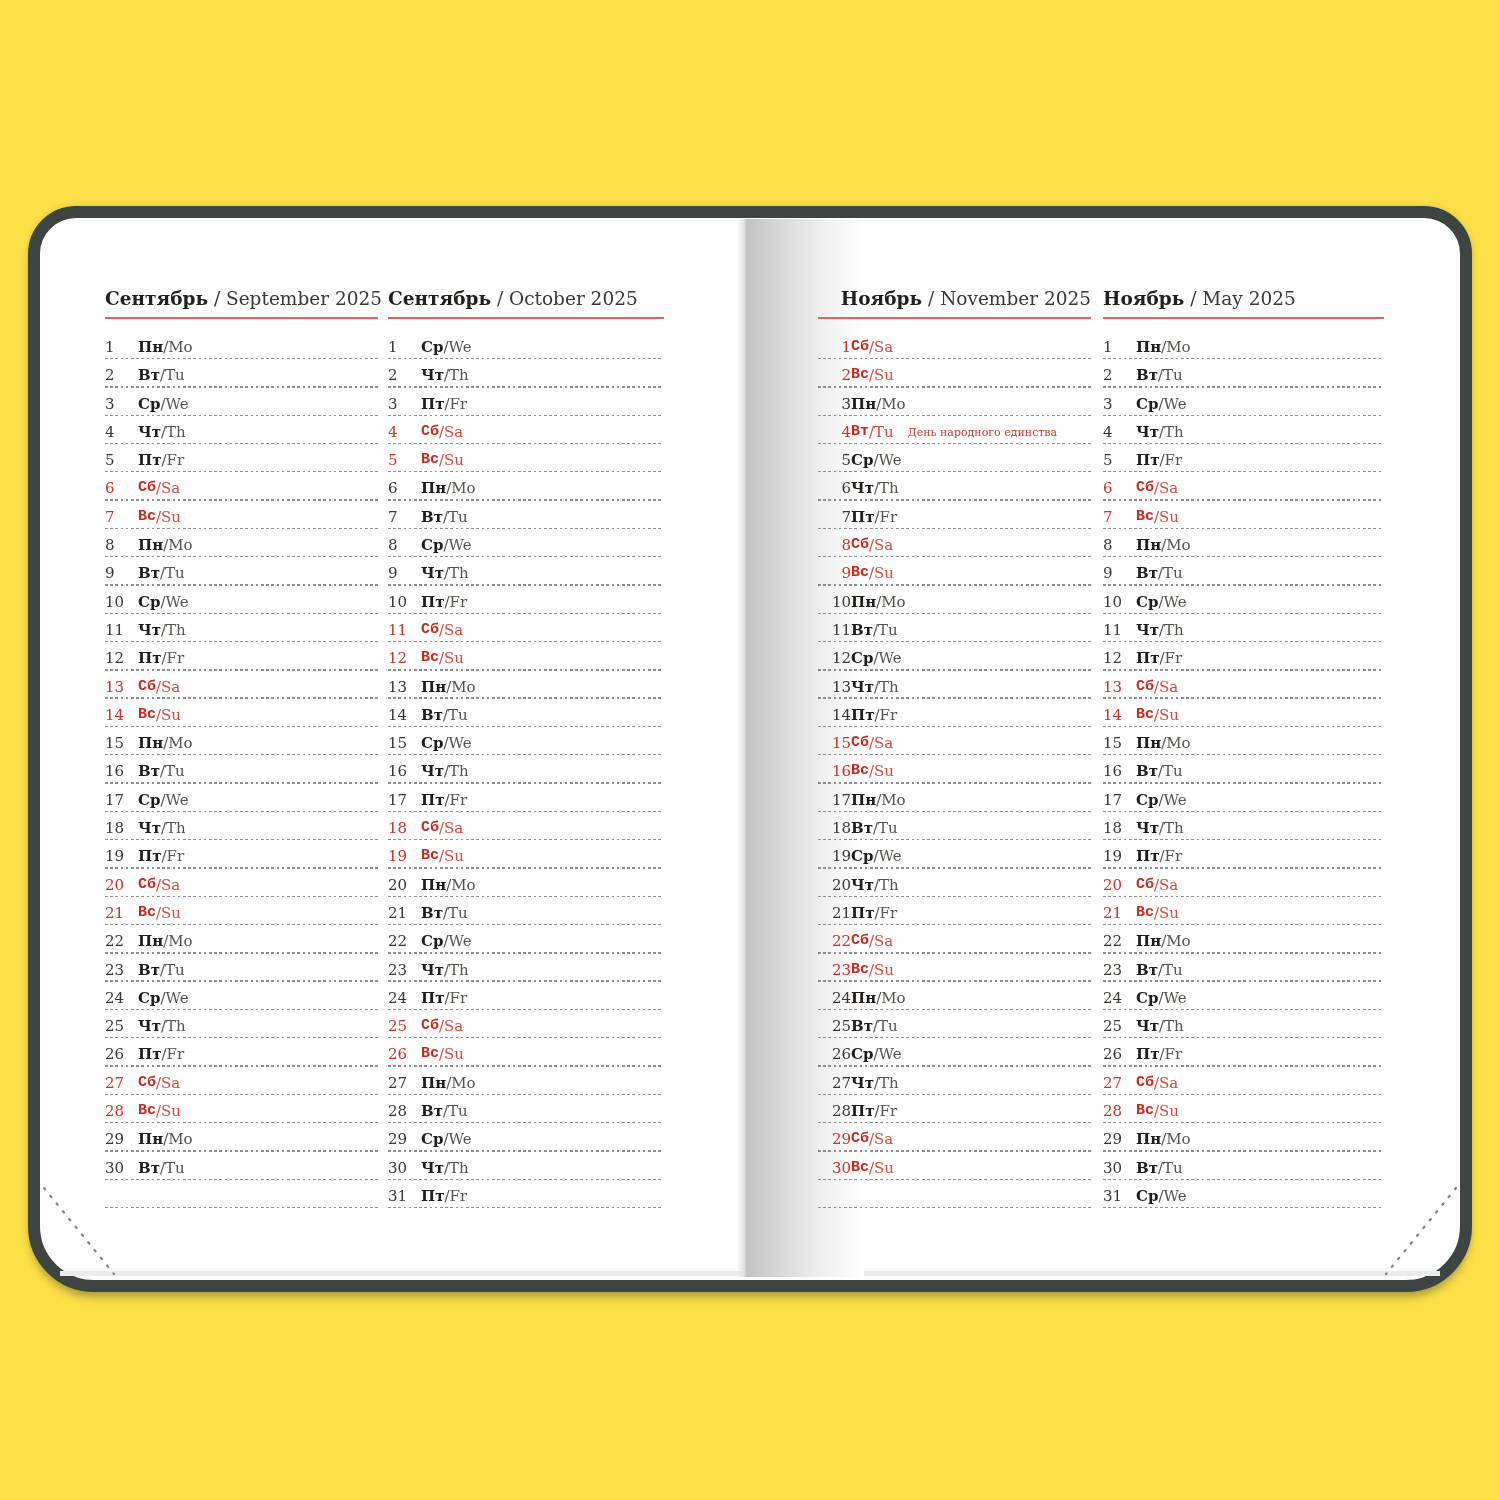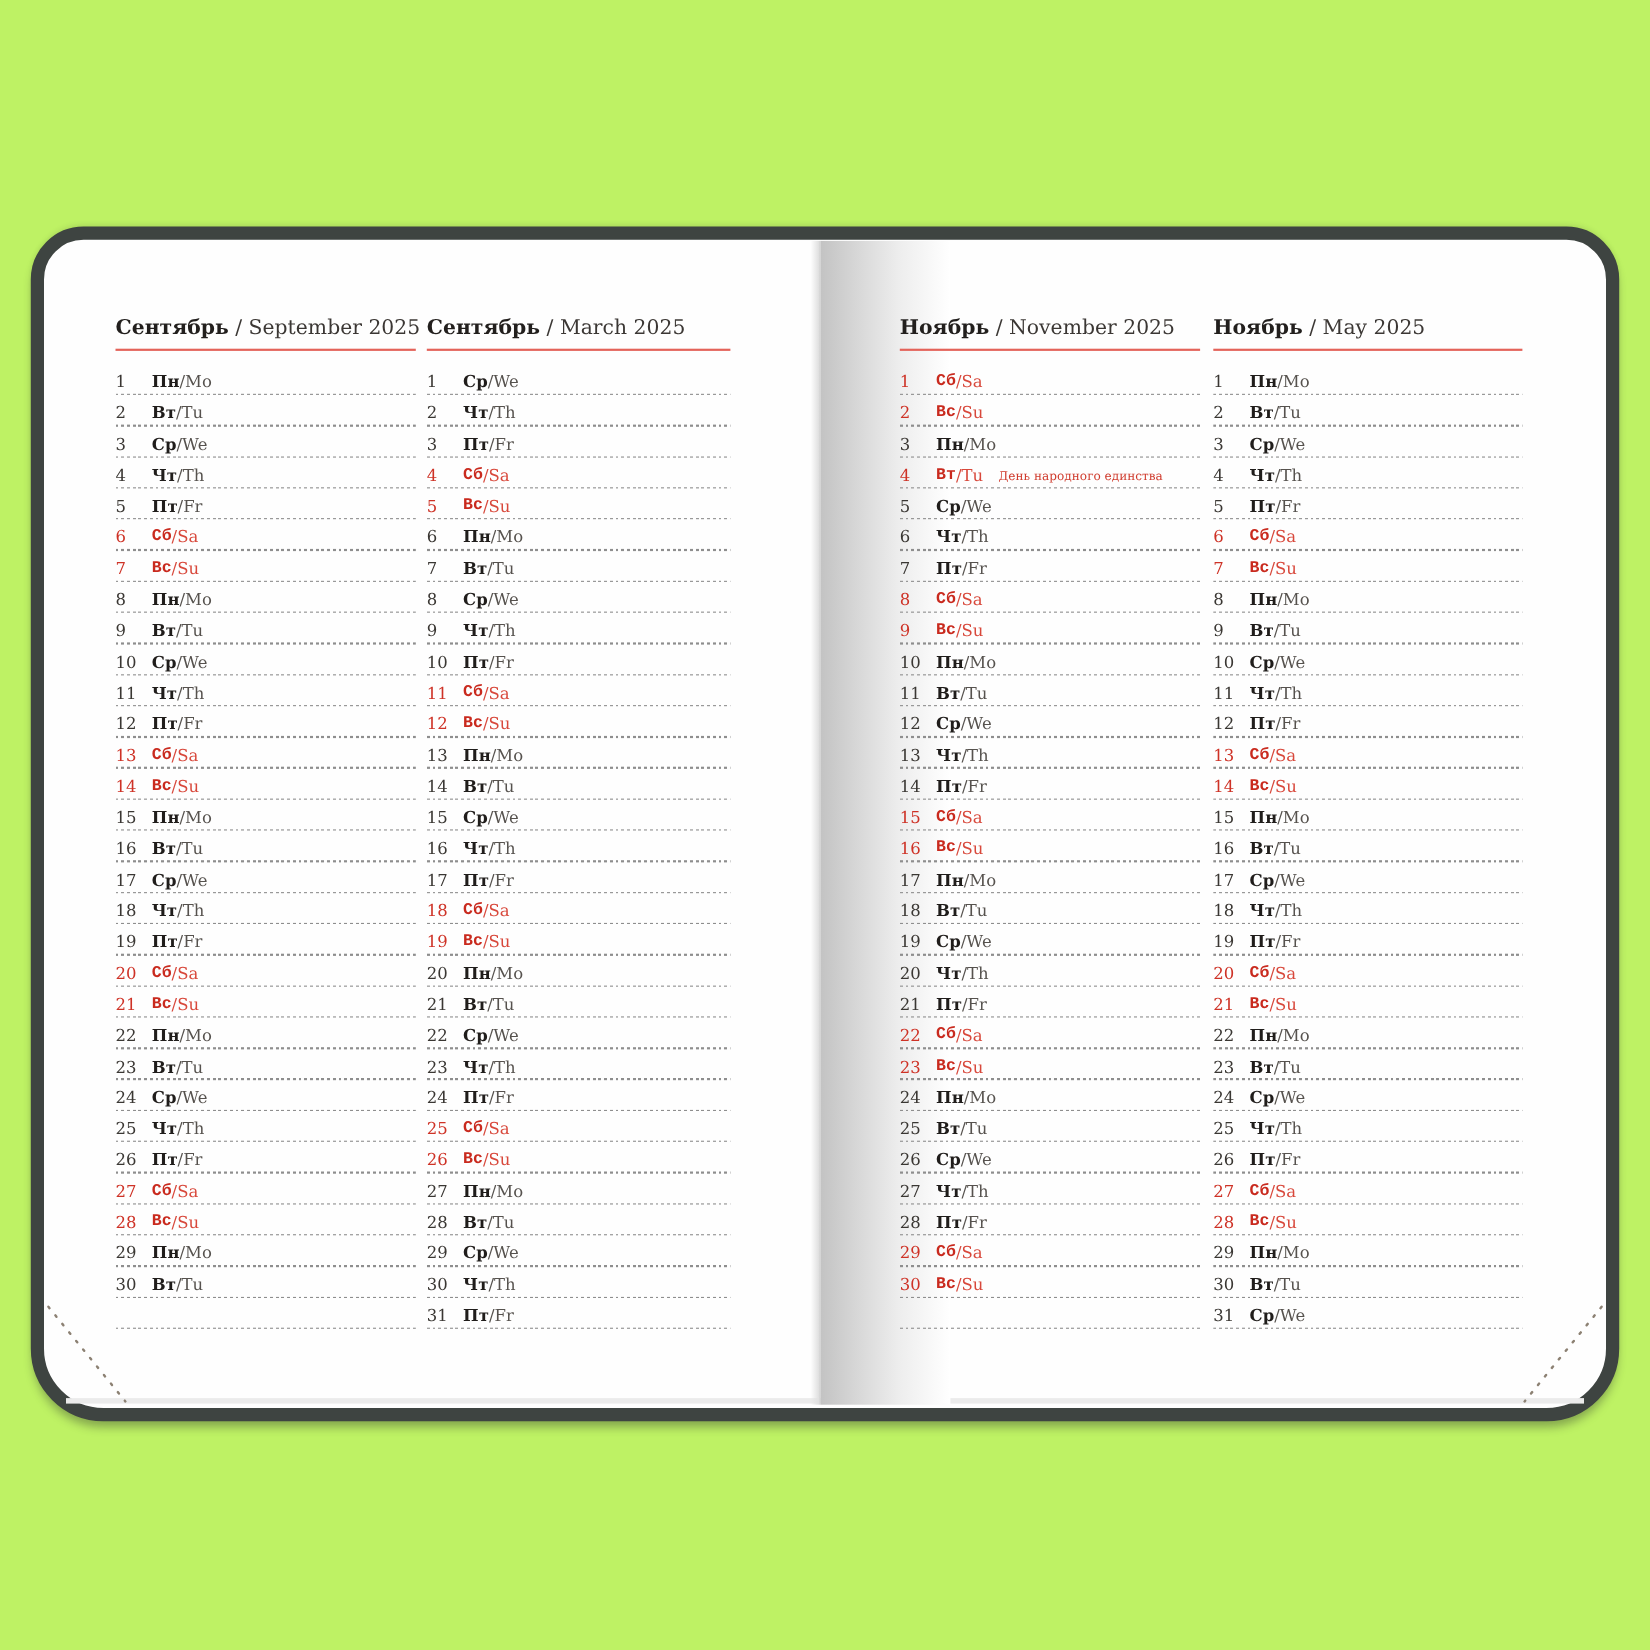--- a/index.html
+++ b/index.html
@@ -1,17 +1,17 @@
 <!DOCTYPE html>
 <html><head>
 <meta charset="utf-8">
 <style>
   html,body{margin:0;padding:0;background:#ffffff;}
   body{width:1500px;height:1500px;font-family:"DejaVu Serif","Liberation Serif",serif;}
-  .scene{position:relative;width:1500px;height:1500px;background:#bef264;overflow:hidden;}
+  .scene{position:relative;width:1500px;height:1500px;background:#fde047;overflow:hidden;}
 
   
   .cover{
     position:absolute;left:28px;top:206px;width:1444px;height:1086px;
     box-sizing:border-box;border:12px solid #3e4441;
     border-radius:48px 48px 66px 66px;background:#fefefe;
     box-shadow:0 7px 9px -2px rgba(40,45,43,.38), 0 -3px 6px -3px rgba(40,45,43,.18);
   }
   
   .page-bottom-edge{position:absolute;left:60px;top:1271px;width:1380px;height:5px;background:#ebebeb;}
@@ -19,21 +19,21 @@
   
   .page-edge{position:absolute;left:737px;top:219px;width:9px;height:1058px;
     background:linear-gradient(90deg,rgba(255,255,255,0) 0%,#e0e0e0 80%,#cdcdcd 100%);}
   .fold{position:absolute;left:746px;top:219px;width:118px;height:1058px;
     background:linear-gradient(90deg,#c3c3c3 0%,#d7d7d7 28%,#ededed 60%,#ffffff 100%);}
 
   
   .month-col{position:absolute;top:288px;}
   .c0{left:105px;width:273px;}
   .c1{left:388px;width:276px;}
-  .c2{left:818px;width:273px;}
+  .c2{left:818px;width:273px;text-align:right;}
   .c3{left:1103px;width:281px;}
 
   .month-header{
     font-size:18.5px;line-height:22px;padding-bottom:7px;
     border-bottom:2px solid #e4635a;color:#2b2826;white-space:nowrap;
   }
   .mh-ru{font-weight:bold;color:#221f1d;}
   .mh-sep,.mh-en{font-weight:normal;color:#3b3734;}
 
   .rows{margin-top:13px;}
@@ -218,21 +218,21 @@
         <div class="day-row">
           <span class="num">30</span>
           <span class="ru">Вт</span>
           <span class="en">/Tu</span>
         </div>
         <div class="day-row"></div>
       </div>
   </div>
 
   <div class="month-col c1">
-    <div class="month-header"><span class="mh-ru">Сентябрь</span><span class="mh-sep"> / </span><span class="mh-en">March 2025</span></div>
+    <div class="month-header"><span class="mh-ru">Сентябрь</span><span class="mh-sep"> / </span><span class="mh-en">October 2025</span></div>
     <div class="rows">
         <div class="day-row">
           <span class="num">1</span>
           <span class="ru">Ср</span>
           <span class="en">/We</span>
         </div>
         <div class="day-row">
           <span class="num">2</span>
           <span class="ru">Чт</span>
           <span class="en">/Th</span>

